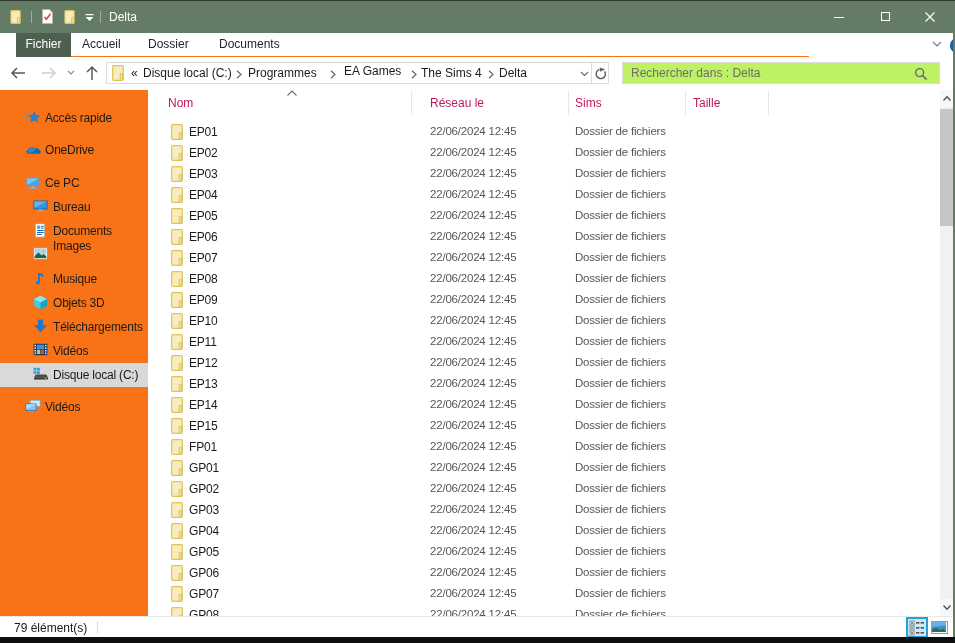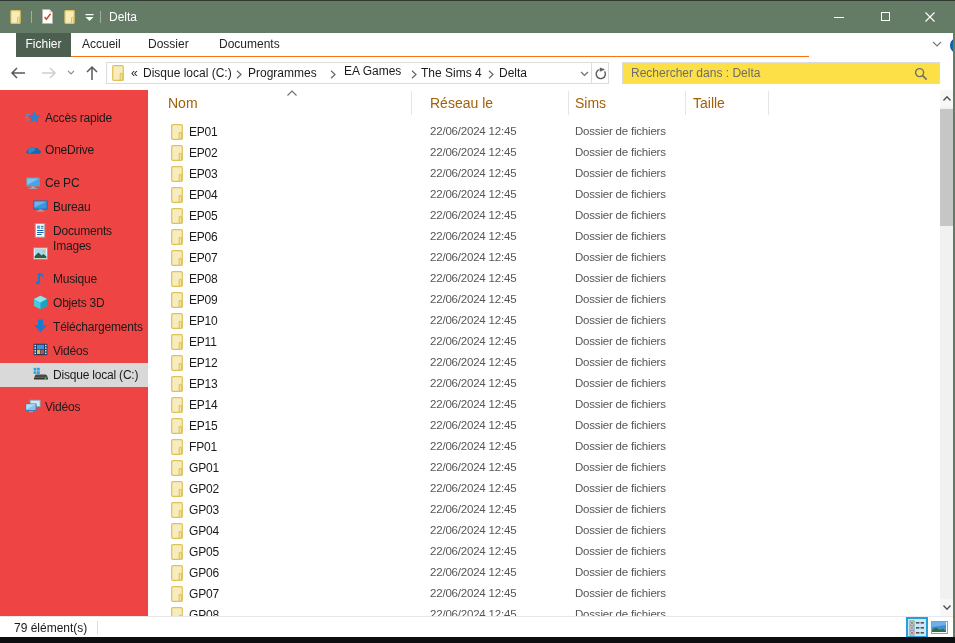--- a/index.html
+++ b/index.html
@@ -9,30 +9,30 @@
 #title .sep { position:absolute; top:10px; width:1px; height:12px; background:#9db29e; }
 #tname { position:absolute; left:109px; top:9px; color:#fff; font-size:12px; }
 
 #menu { position:absolute; left:16px; top:33px; width:793px; height:24px; background:#fff; border-bottom:1px solid #f97316; }
 #ftab { position:absolute; left:0; top:0; width:55px; height:24px; background:#4d5f50; color:#fff; font-size:12px; text-align:center; line-height:23px; }
 .mtab { position:absolute; top:0; height:24px; color:#262626; font-size:12px; line-height:23px; }
 
 #addr { position:absolute; left:0; top:57px; width:955px; height:33px; background:#fff; }
 #abox { position:absolute; left:106px; top:5px; width:486px; height:22px; border:1px solid #dcdcdc; background:#fff; }
 #rbox { position:absolute; left:592px; top:5px; width:17px; height:22px; border:1px solid #dcdcdc; border-left:none; background:#fff; }
-#sbox { position:absolute; left:622px; top:5px; width:318px; height:22px; border:1px solid #dcdcdc; background:#fde047; color:#6d6d6d; font-size:12px; line-height:20px; padding-left:8px; }
+#sbox { position:absolute; left:622px; top:5px; width:318px; height:22px; border:1px solid #dcdcdc; background:#bef264; color:#6d6d6d; font-size:12px; line-height:20px; padding-left:8px; }
 .bc { color:#1b1b1b; font-size:12px; }
 .bsep { position:absolute; top:7px; }
 
-#side { position:absolute; left:0; top:90px; width:148px; height:526px; background:#ef4444; }
+#side { position:absolute; left:0; top:90px; width:148px; height:526px; background:#f97316; }
 .sit { position:absolute; }
 .stx { position:absolute; font-size:12px; color:#1a1a1a; letter-spacing:-0.2px; white-space:nowrap; line-height:16px; }
 
 #main { position:absolute; left:148px; top:90px; width:792px; height:526px; background:#fff; }
-.hdr { position:absolute; top:0; height:26px; font-size:14px; color:#a16207; line-height:26px; }
+.hdr { position:absolute; top:0; height:26px; font-size:12px; color:#be185d; line-height:26px; }
 .hsep { position:absolute; top:1px; width:1px; height:24px; background:#e5e5e5; }
 .row { position:absolute; left:0; width:792px; height:21px; }
 .fic { position:absolute; left:23px; top:2px; }
 .fname { position:absolute; left:41px; top:3px; font-size:12px; color:#1a1a1a; letter-spacing:-0.2px; }
 .fdate { position:absolute; left:282px; top:3px; font-size:11.5px; color:#565656; letter-spacing:-0.2px; }
 .ftype { position:absolute; left:427px; top:3px; font-size:11.5px; color:#565656; letter-spacing:-0.2px; }
 
 #scroll { position:absolute; left:940px; top:90px; width:13px; height:526px; background:#f1f1f1; }
 #sthumb { position:absolute; left:0; top:19px; width:13px; height:117px; background:#c6c6c6; }
 

